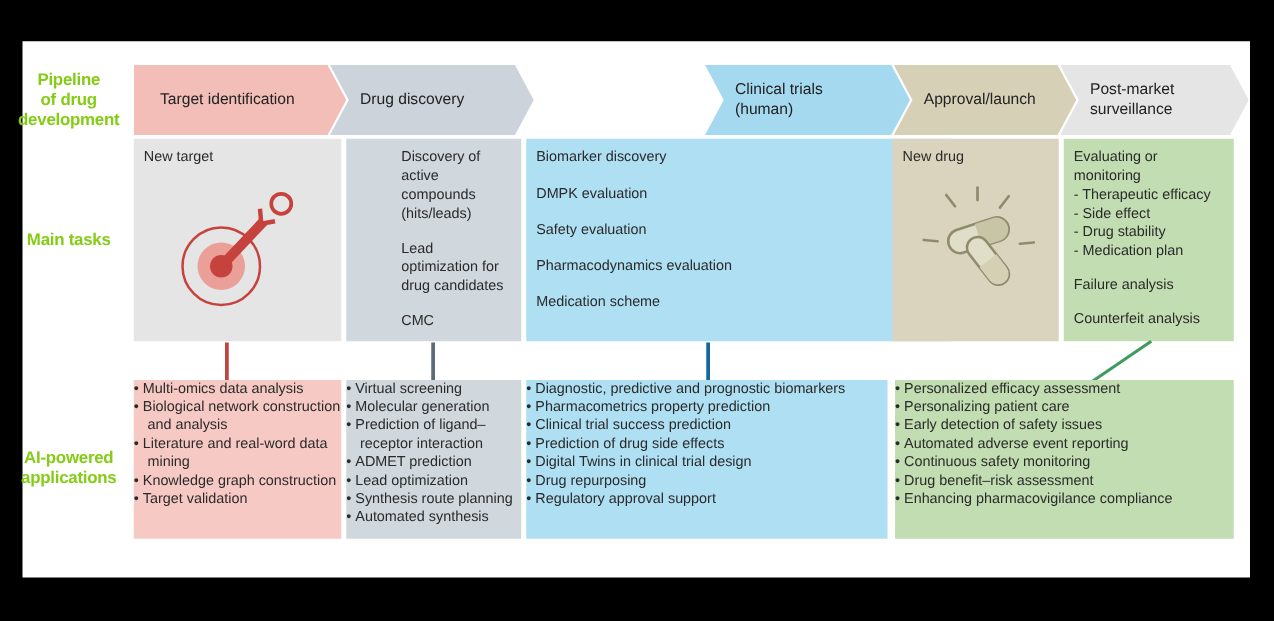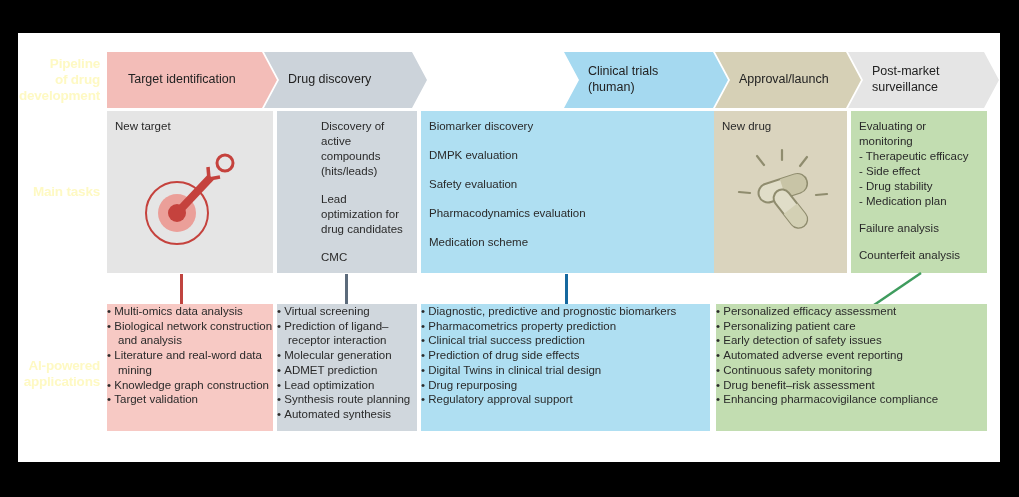--- a/index.html
+++ b/index.html
@@ -4,21 +4,21 @@
 <style>
   html,body { margin:0; padding:0; background:#000; }
   .canvas {
     position:relative; width:1019px; height:497px; background:#000;
     font-family:"Liberation Sans", sans-serif; overflow:hidden;
   }
   .sheet { position:absolute; left:18px; top:33px; width:982px; height:429px; background:#ffffff; }
 
   
   .rowlabel {
-    position:absolute; text-align:right; font-weight:bold; color:#fef9c3;
+    position:absolute; text-align:center; font-weight:bold; color:#84cc16;
     font-size:13.5px; line-height:1.18; letter-spacing:-0.2px;
   }
   .rowlabel div { white-space:nowrap; }
 
   
   .arrow {
     position:absolute; top:52px; height:56px; display:flex; align-items:center;
     box-sizing:border-box;
     clip-path:polygon(0 0, calc(100% - 15px) 0, 100% 50%, calc(100% - 15px) 100%, 0 100%, 15px 50%);
   }
@@ -160,22 +160,22 @@
   <ul class="box aibox blist" style="left: 107px; width: 166px; background: rgb(247, 201, 196);">
       <li>Multi-omics data analysis</li>
       <li>Biological network construction and analysis</li>
       <li>Literature and real-word data mining</li>
       <li>Knowledge graph construction</li>
       <li>Target validation</li>
     </ul>
 
   <ul class="box aibox blist" style="left: 277px; width: 140px; background: rgb(208, 215, 221);">
       <li>Virtual screening</li>
+      <li>Molecular generation</li>
       <li>Prediction of ligand–receptor interaction</li>
-      <li>Molecular generation</li>
       <li>ADMET prediction</li>
       <li>Lead optimization</li>
       <li>Synthesis route planning</li>
       <li>Automated synthesis</li>
     </ul>
 
   <ul class="box aibox blist" style="left: 421px; width: 289px; background: rgb(175, 223, 242);">
       <li>Diagnostic, predictive and prognostic biomarkers</li>
       <li>Pharmacometrics property prediction</li>
       <li>Clinical trial success prediction</li>

